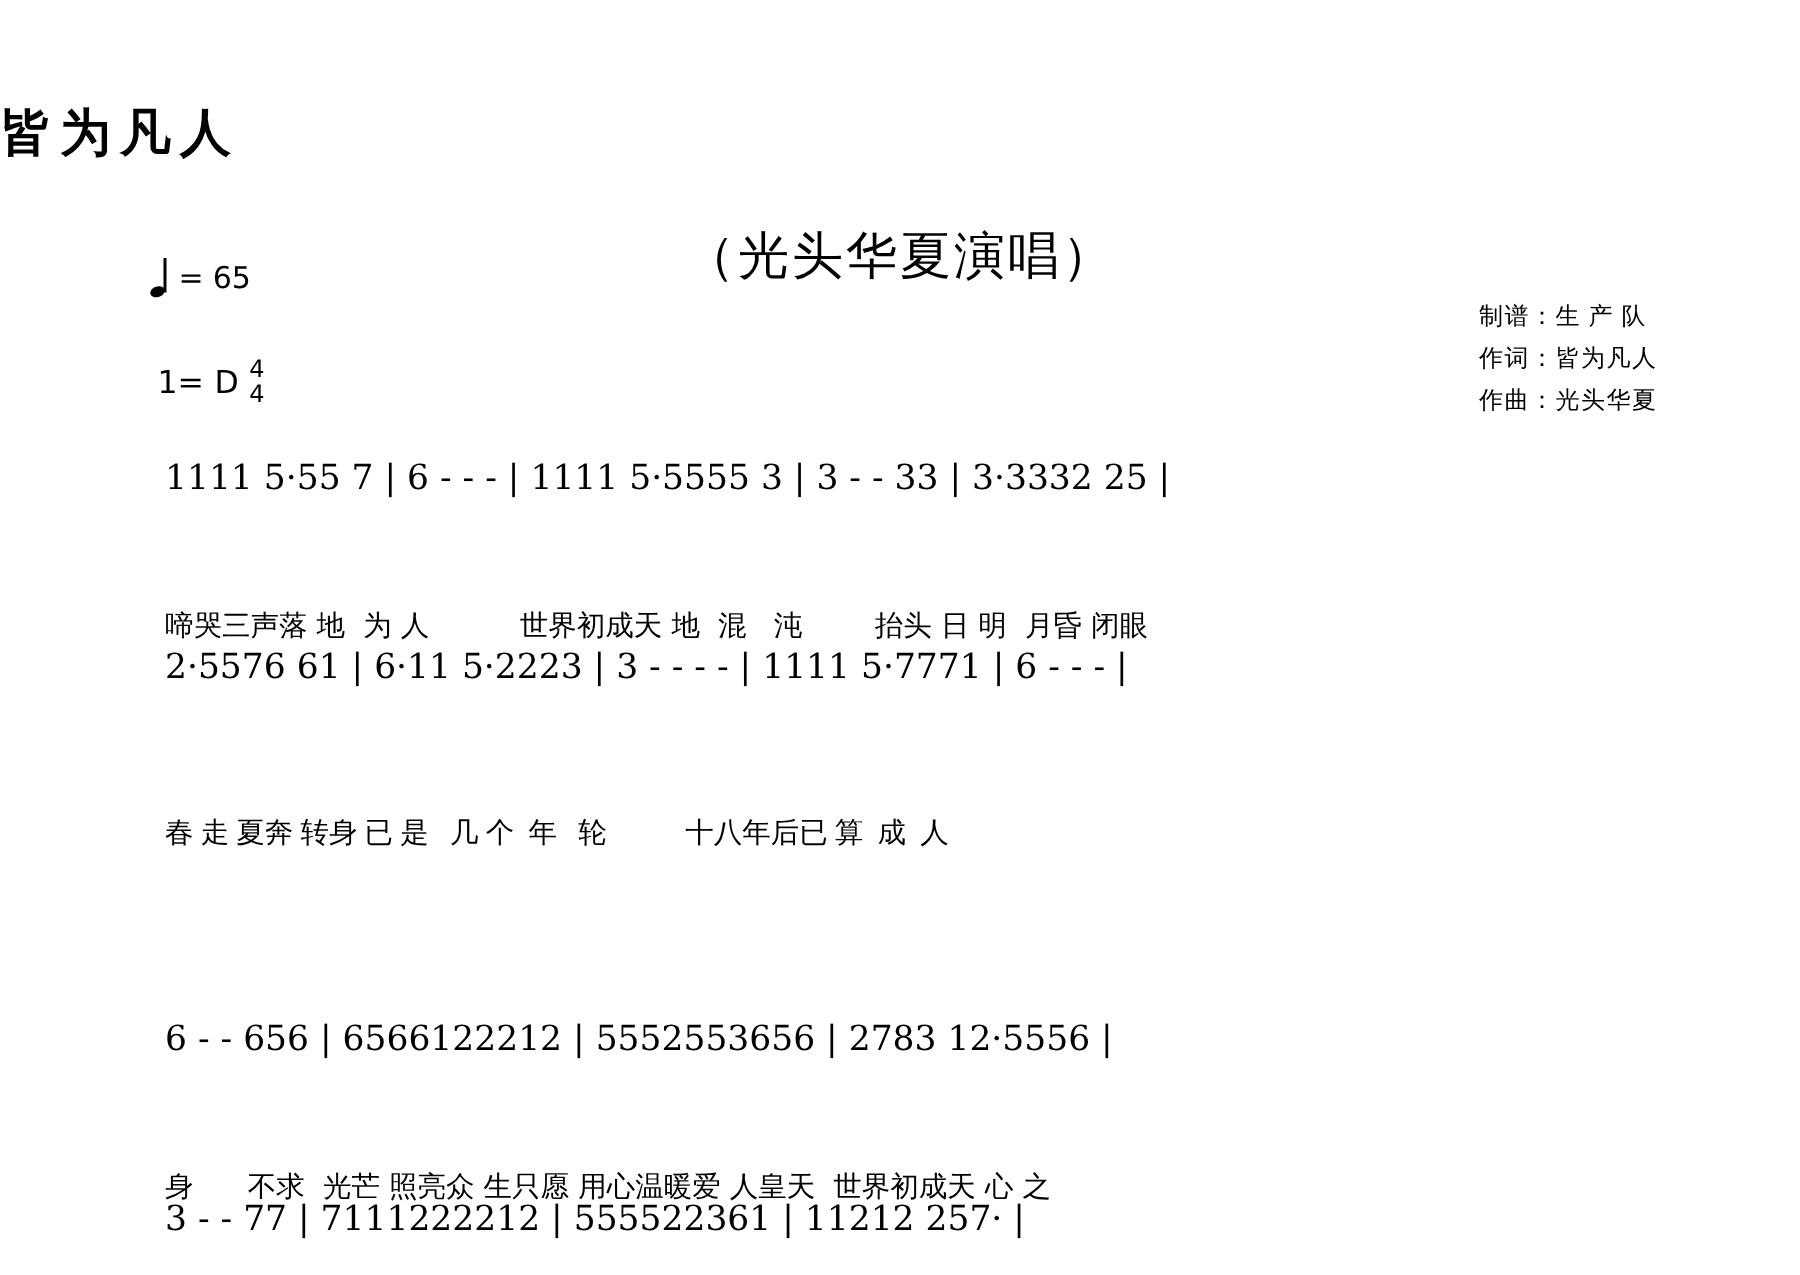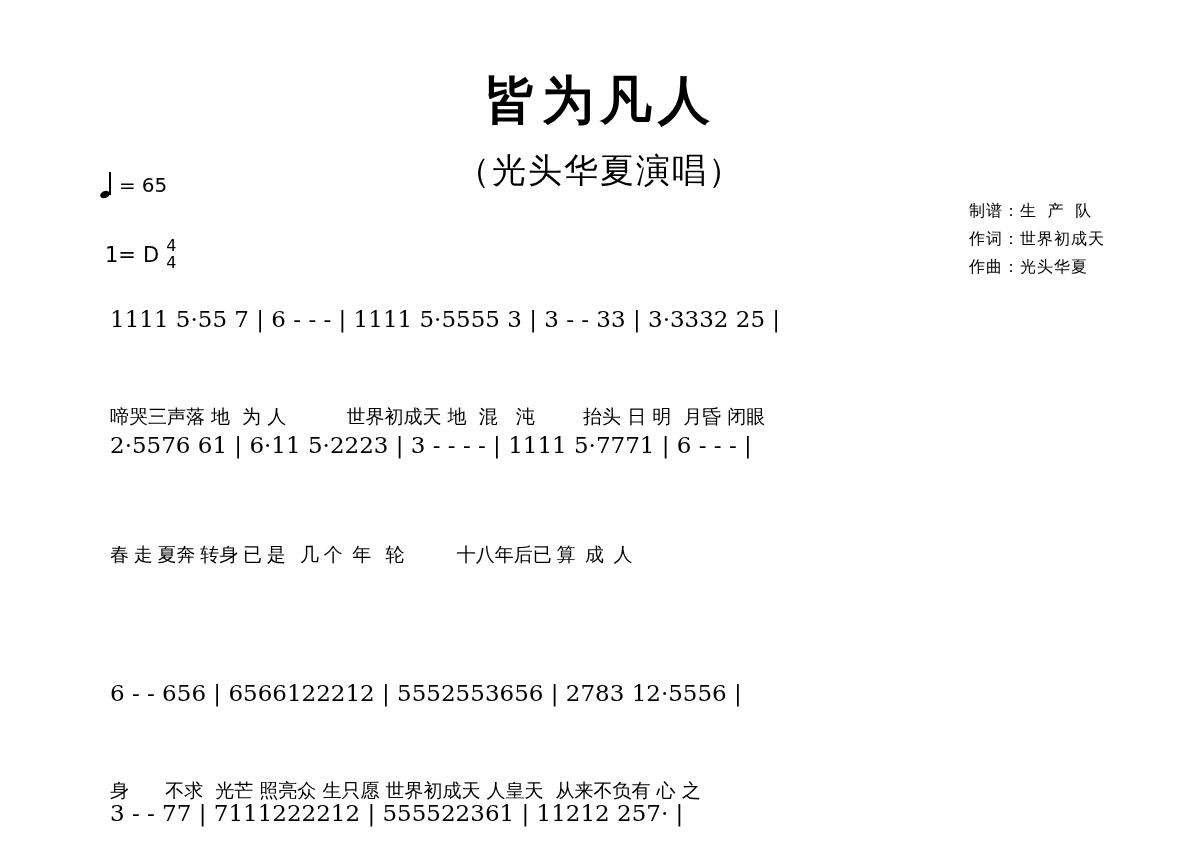--- a/index.html
+++ b/index.html
@@ -9,24 +9,24 @@
     font-family:"Liberation Serif", serif;
     color:#000;
     overflow:hidden;
     position:relative;
   }
   .sheet{position:relative;width:1200px;height:850px;}
 
   
   .title{
     position:absolute;top:66px;left:0;width:1200px;
-    text-align:center;
+    text-align:left;
     font-family:"DejaVu Sans", sans-serif;
     font-weight:bold;
-    font-size:52px;
+    font-size:34px;
     letter-spacing:6px;
   }
   .subtitle{
     position:absolute;top:148px;left:0;width:1200px;
     text-align:center;
     font-family:"DejaVu Sans", sans-serif;
     font-size:34px;
     letter-spacing:2px;
   }
 
@@ -54,21 +54,21 @@
     font-size:21px;
     display:flex;align-items:center;gap:7px;
   }
   .frac{display:inline-flex;flex-direction:column;align-items:center;font-size:16px;line-height:1.05;}
   .frac .num{display:block;}
   .frac .den{display:block;}
 
   .credits{
     position:absolute;top:198px;right:95px;
     text-align:left;
-    font-family:Liberation Mono, monospace;
+    font-family:Liberation Serif, serif;
     font-size:16px;
     line-height:1.75;
     letter-spacing:1px;
   }
 
   
   .system{position:absolute;left:0;width:1200px;}
   .notes{
     position:relative;
     height:46px;
@@ -108,21 +108,21 @@
     <span>1=</span>
     <span>D</span>
     <span class="frac">
       <span class="num">4</span>
       <span class="den">4</span>
     </span>
   </div>
 
   <div class="credits">
     <div>制谱：生 产 队</div>
-    <div>作词：世界初成天</div>
+    <div>作词：皆为凡人</div>
     <div>作曲：光头华夏</div>
   </div>
 
   <div class="system" style="top:306px;">
     <div class="notes">
       <div class="nrow">1111 5·55 7 | 6 - - - | 1111 5·5555 3 | 3 - - 33 | 3·3332 25 |</div>
     </div>
     <div class="lyrics" style="top:52px;">
       <div class="lrow">啼哭三声落 地  为 人          世界初成天 地  混   沌        抬头 日 明  月昏 闭眼</div>
     </div>
@@ -136,21 +136,21 @@
       <div class="lrow">春 走 夏奔 转身 已 是   几 个  年   轮           十八年后已 算  成  人</div>
     </div>
   </div>
 
 
   <div class="system" style="top:680px;">
     <div class="notes">
       <div class="nrow">6 - - 656 | 6566122212 | 5552553656 | 2783 12·5556 |</div>
     </div>
     <div class="lyrics" style="top:52px;">
-      <div class="lrow">身      不求  光芒 照亮众 生只愿 世界初成天 人皇天  从来不负有 心 之</div>
+      <div class="lrow">身      不求  光芒 照亮众 生只愿 用心温暖爱 人皇天  世界初成天 心 之</div>
     </div>
   </div>
 
   <div class="system" style="top:800px;">
     <div class="notes">
       <div class="nrow">3 - - 77 | 7111222212 | 555522361 | 11212 257· |</div>
     </div>
   </div>
 
 </div>

